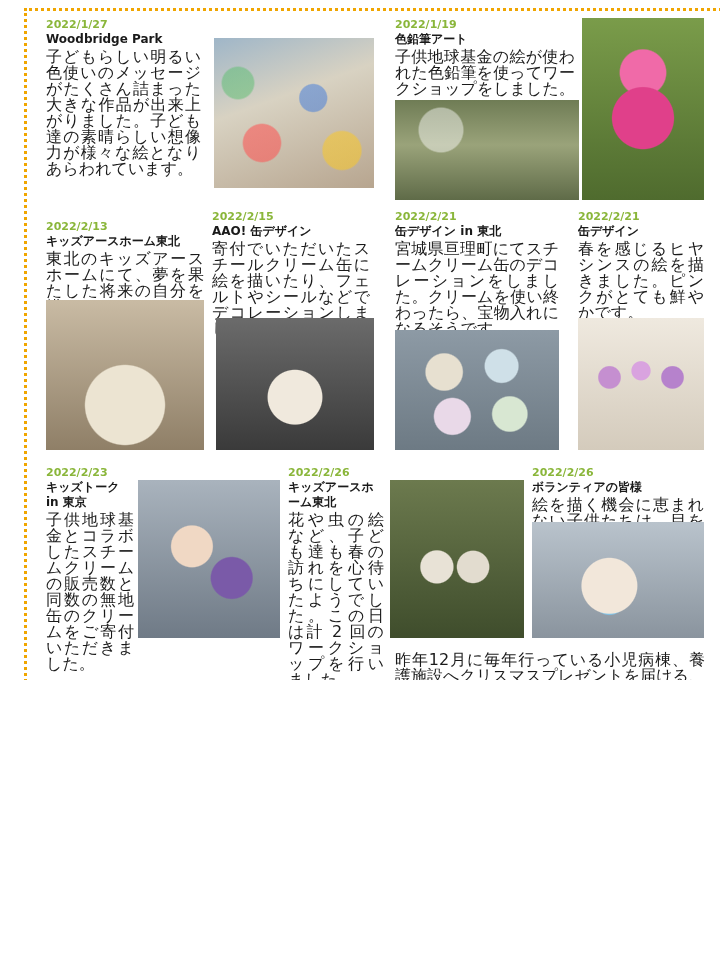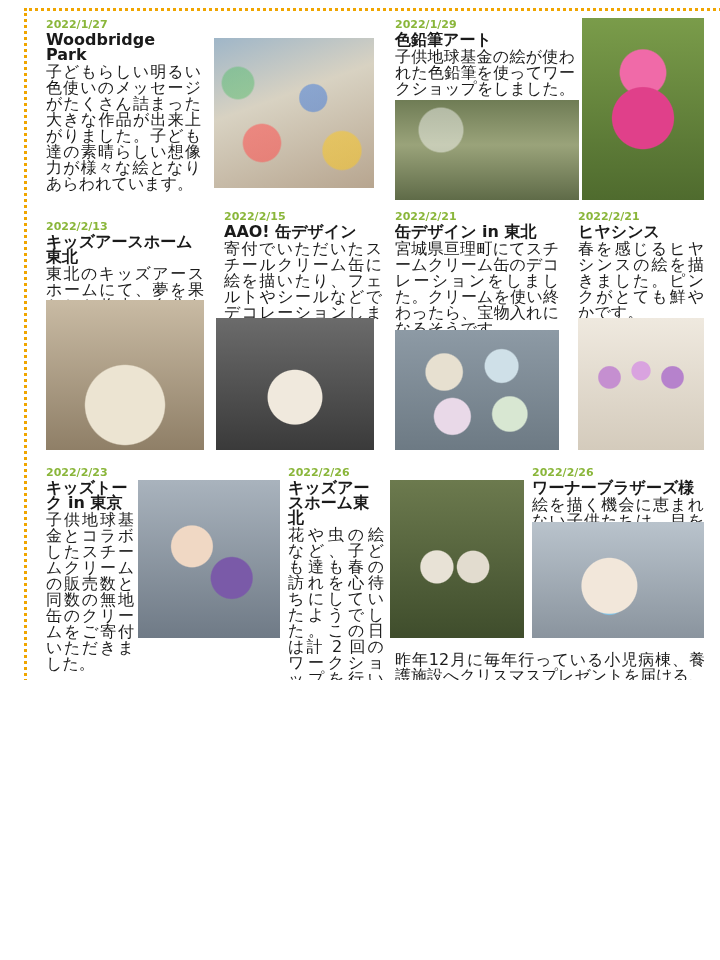--- a/index.html
+++ b/index.html
@@ -26,21 +26,21 @@
   }
   .date {
     color: #8ab63a;
     font-size: 11px;
     font-weight: bold;
     line-height: 13px;
     margin-bottom: 1px;
   }
   .title {
     color: #1a1a1a;
-    font-size: 16px;
+    font-size: 12px;
     font-weight: bold;
     line-height: 15px;
     margin-bottom: 2px;
   }
   .body {
     color: #1a1a1a;
     font-size: 16px;
     line-height: 16px;
     text-align: justify;
   }
@@ -148,72 +148,72 @@
   <div class="frame"></div>
 
   <div class="cell" style="left:30px; top:18px; width:155px;">
     <div class="date">2022/1/27</div>
     <div class="title">Woodbridge Park</div>
     <div class="body">子どもらしい明るい色使いのメッセージがたくさん詰まった大きな作品が出来上がりました。子ども達の素晴らしい想像力が様々な絵となりあらわれています。</div>
   </div>
   <div class="photo ph-blanket" style="left:198px; top:38px; width:160px; height:150px;"></div>
 
   <div class="cell" style="left:379px; top:18px; width:180px;">
-    <div class="date">2022/1/29</div>
+    <div class="date">2022/1/19</div>
     <div class="title">色鉛筆アート</div>
     <div class="body">子供地球基金の絵が使われた色鉛筆を使ってワークショップをしました。</div>
   </div>
   <div class="photo ph-outdoor-kids" style="left:379px; top:100px; width:184px; height:100px;"></div>
   <div class="photo ph-tulip" style="left:566px; top:18px; width:122px; height:182px;"></div>
 
   <div class="cell" style="left:30px; top:220px; width:158px;">
     <div class="date">2022/2/13</div>
     <div class="title">キッズアースホーム東北</div>
     <div class="body">東北のキッズアースホームにて、夢を果たした将来の自分を描きました。</div>
   </div>
   <div class="photo ph-boy-drawing" style="left:30px; top:300px; width:158px; height:150px;"></div>
 
-  <div class="cell" style="left:208px; top:210px; width:158px;">
+  <div class="cell" style="left:196px; top:210px; width:158px;">
     <div class="date">2022/2/15</div>
     <div class="title">AAO! 缶デザイン</div>
     <div class="body">寄付でいただいたスチールクリーム缶に絵を描いたり、フェルトやシールなどでデコレーションしました。</div>
   </div>
   <div class="photo ph-can-hands" style="left:200px; top:318px; width:158px; height:132px;"></div>
 
   <div class="cell" style="left:379px; top:210px; width:164px;">
     <div class="date">2022/2/21</div>
     <div class="title">缶デザイン in 東北</div>
     <div class="body">宮城県亘理町にてスチームクリーム缶のデコレーションをしました。クリームを使い終わったら、宝物入れになるそうです。</div>
   </div>
   <div class="photo ph-cans-deco" style="left:379px; top:330px; width:164px; height:120px;"></div>
 
   <div class="cell" style="left:562px; top:210px; width:126px;">
     <div class="date">2022/2/21</div>
-    <div class="title">ヒヤシンス</div>
+    <div class="title">缶デザイン</div>
     <div class="body">春を感じるヒヤシンスの絵を描きました。ピンクがとても鮮やかです。</div>
   </div>
   <div class="photo ph-hyacinth" style="left:562px; top:318px; width:126px; height:132px;"></div>
 
   <div class="cell" style="left:30px; top:466px; width:88px;">
     <div class="date">2022/2/23</div>
     <div class="title">キッズトーク in 東京</div>
     <div class="body">子供地球基金とコラボしたスチームクリームの販売数と同数の無地缶のクリームをご寄付いただきました。</div>
   </div>
   <div class="photo ph-kids-cans" style="left:122px; top:480px; width:142px; height:158px;"></div>
 
   <div class="cell" style="left:272px; top:466px; width:96px;">
     <div class="date">2022/2/26</div>
     <div class="title">キッズアースホーム東北</div>
     <div class="body">花や虫の絵など、子ども達も春の訪れを心待ちにしていたようでした。この日は計 2 回のワークショップを行いました。</div>
   </div>
   <div class="photo ph-park-kids" style="left:374px; top:480px; width:134px; height:158px;"></div>
 
   <div class="cell" style="left:516px; top:466px; width:172px;">
     <div class="date">2022/2/26</div>
-    <div class="title">ワーナーブラザーズ様</div>
+    <div class="title">ボランティアの皆様</div>
     <div class="body">絵を描く機会に恵まれない子供たちは、目を輝かせていました。</div>
   </div>
   <div class="photo ph-girl-mask" style="left:516px; top:522px; width:172px; height:116px;"></div>
 
   <div class="photo ph-artwall" style="left:30px; top:752px; width:146px; height:100px;"></div>
   <div class="photo ph-boy-portrait" style="left:30px; top:852px; width:146px; height:80px;"></div>
   <div class="photo ph-girl-portrait" style="left:180px; top:752px; width:186px; height:180px;"></div>
 
   <div class="cell" style="left:379px; top:652px; width:310px;">
     <div class="body">昨年12月に毎年行っている小児病棟、養護施設へクリスマスプレゼントを届ける、クリスマスプロジェクトを行いました。昨年は感染対策の為、直接お届けすることは叶いませんでしたが、施設からたくさんのお礼状が届きました。ご協力いただいたキャラ研様、ラルフローレン様、ワーナーブラザーズ様、東映様、鈴木英夫様、清水一二三様、ボランティアの皆様、ありがとうございました。</div>

